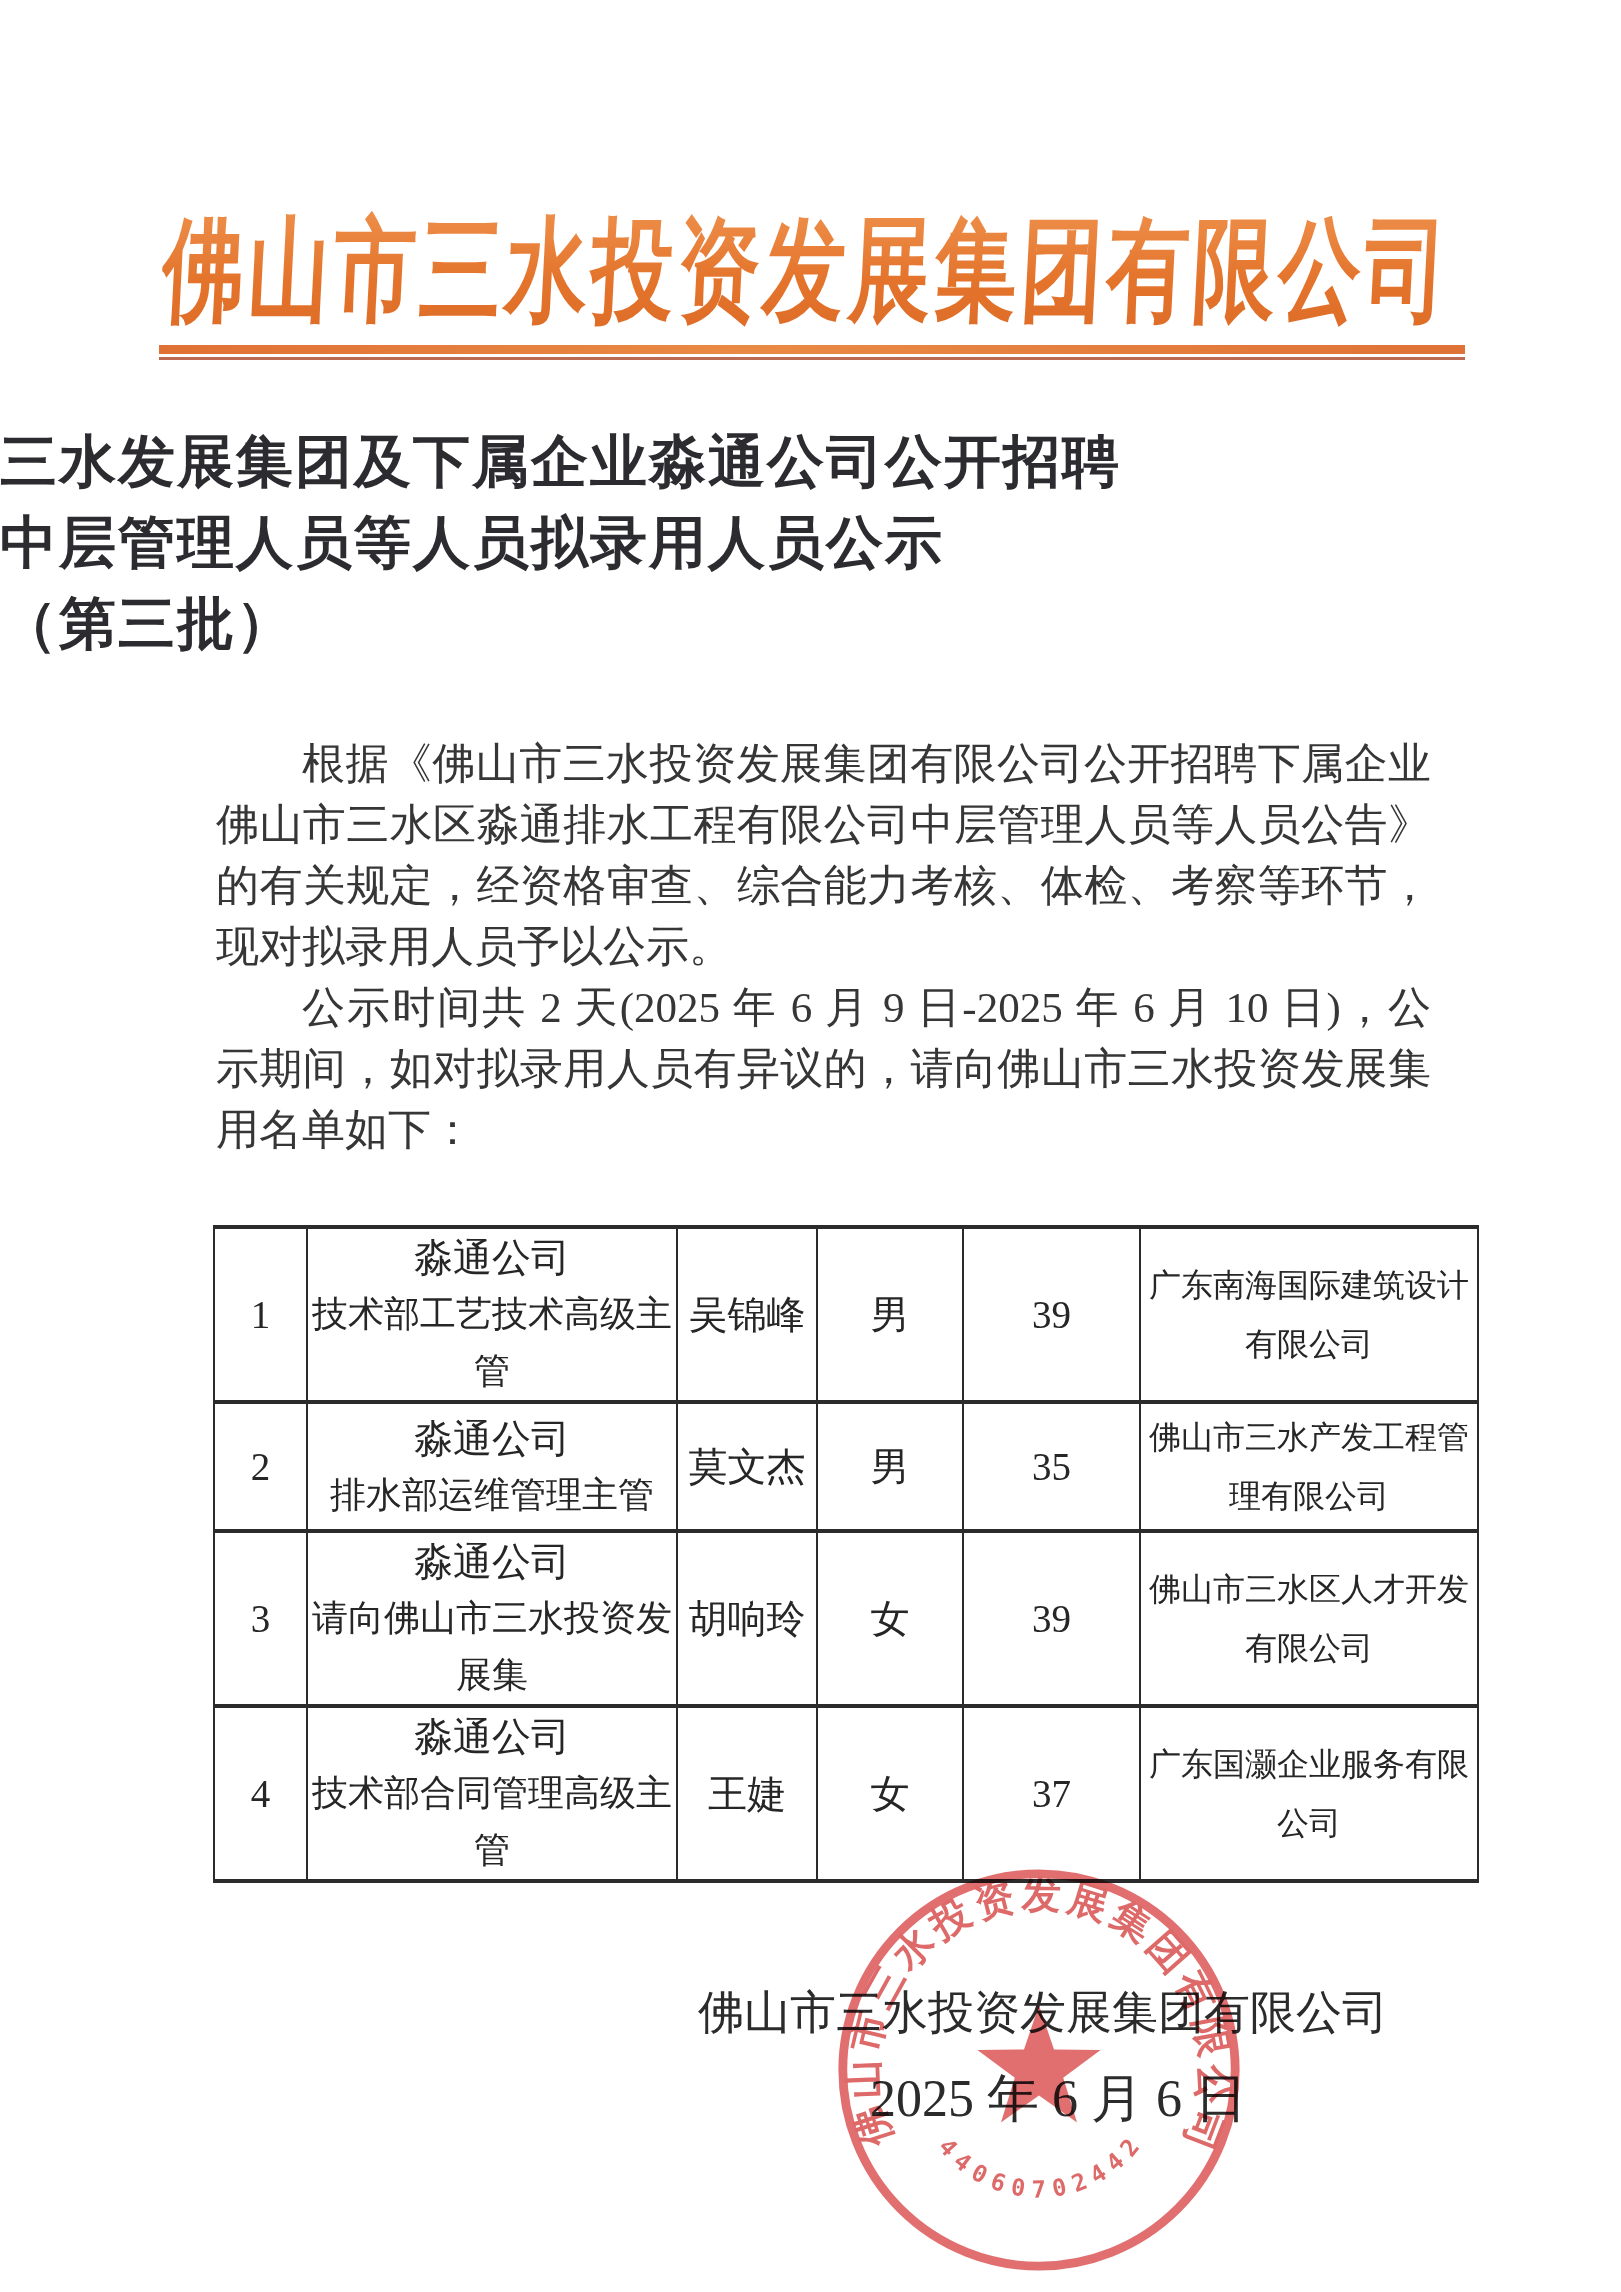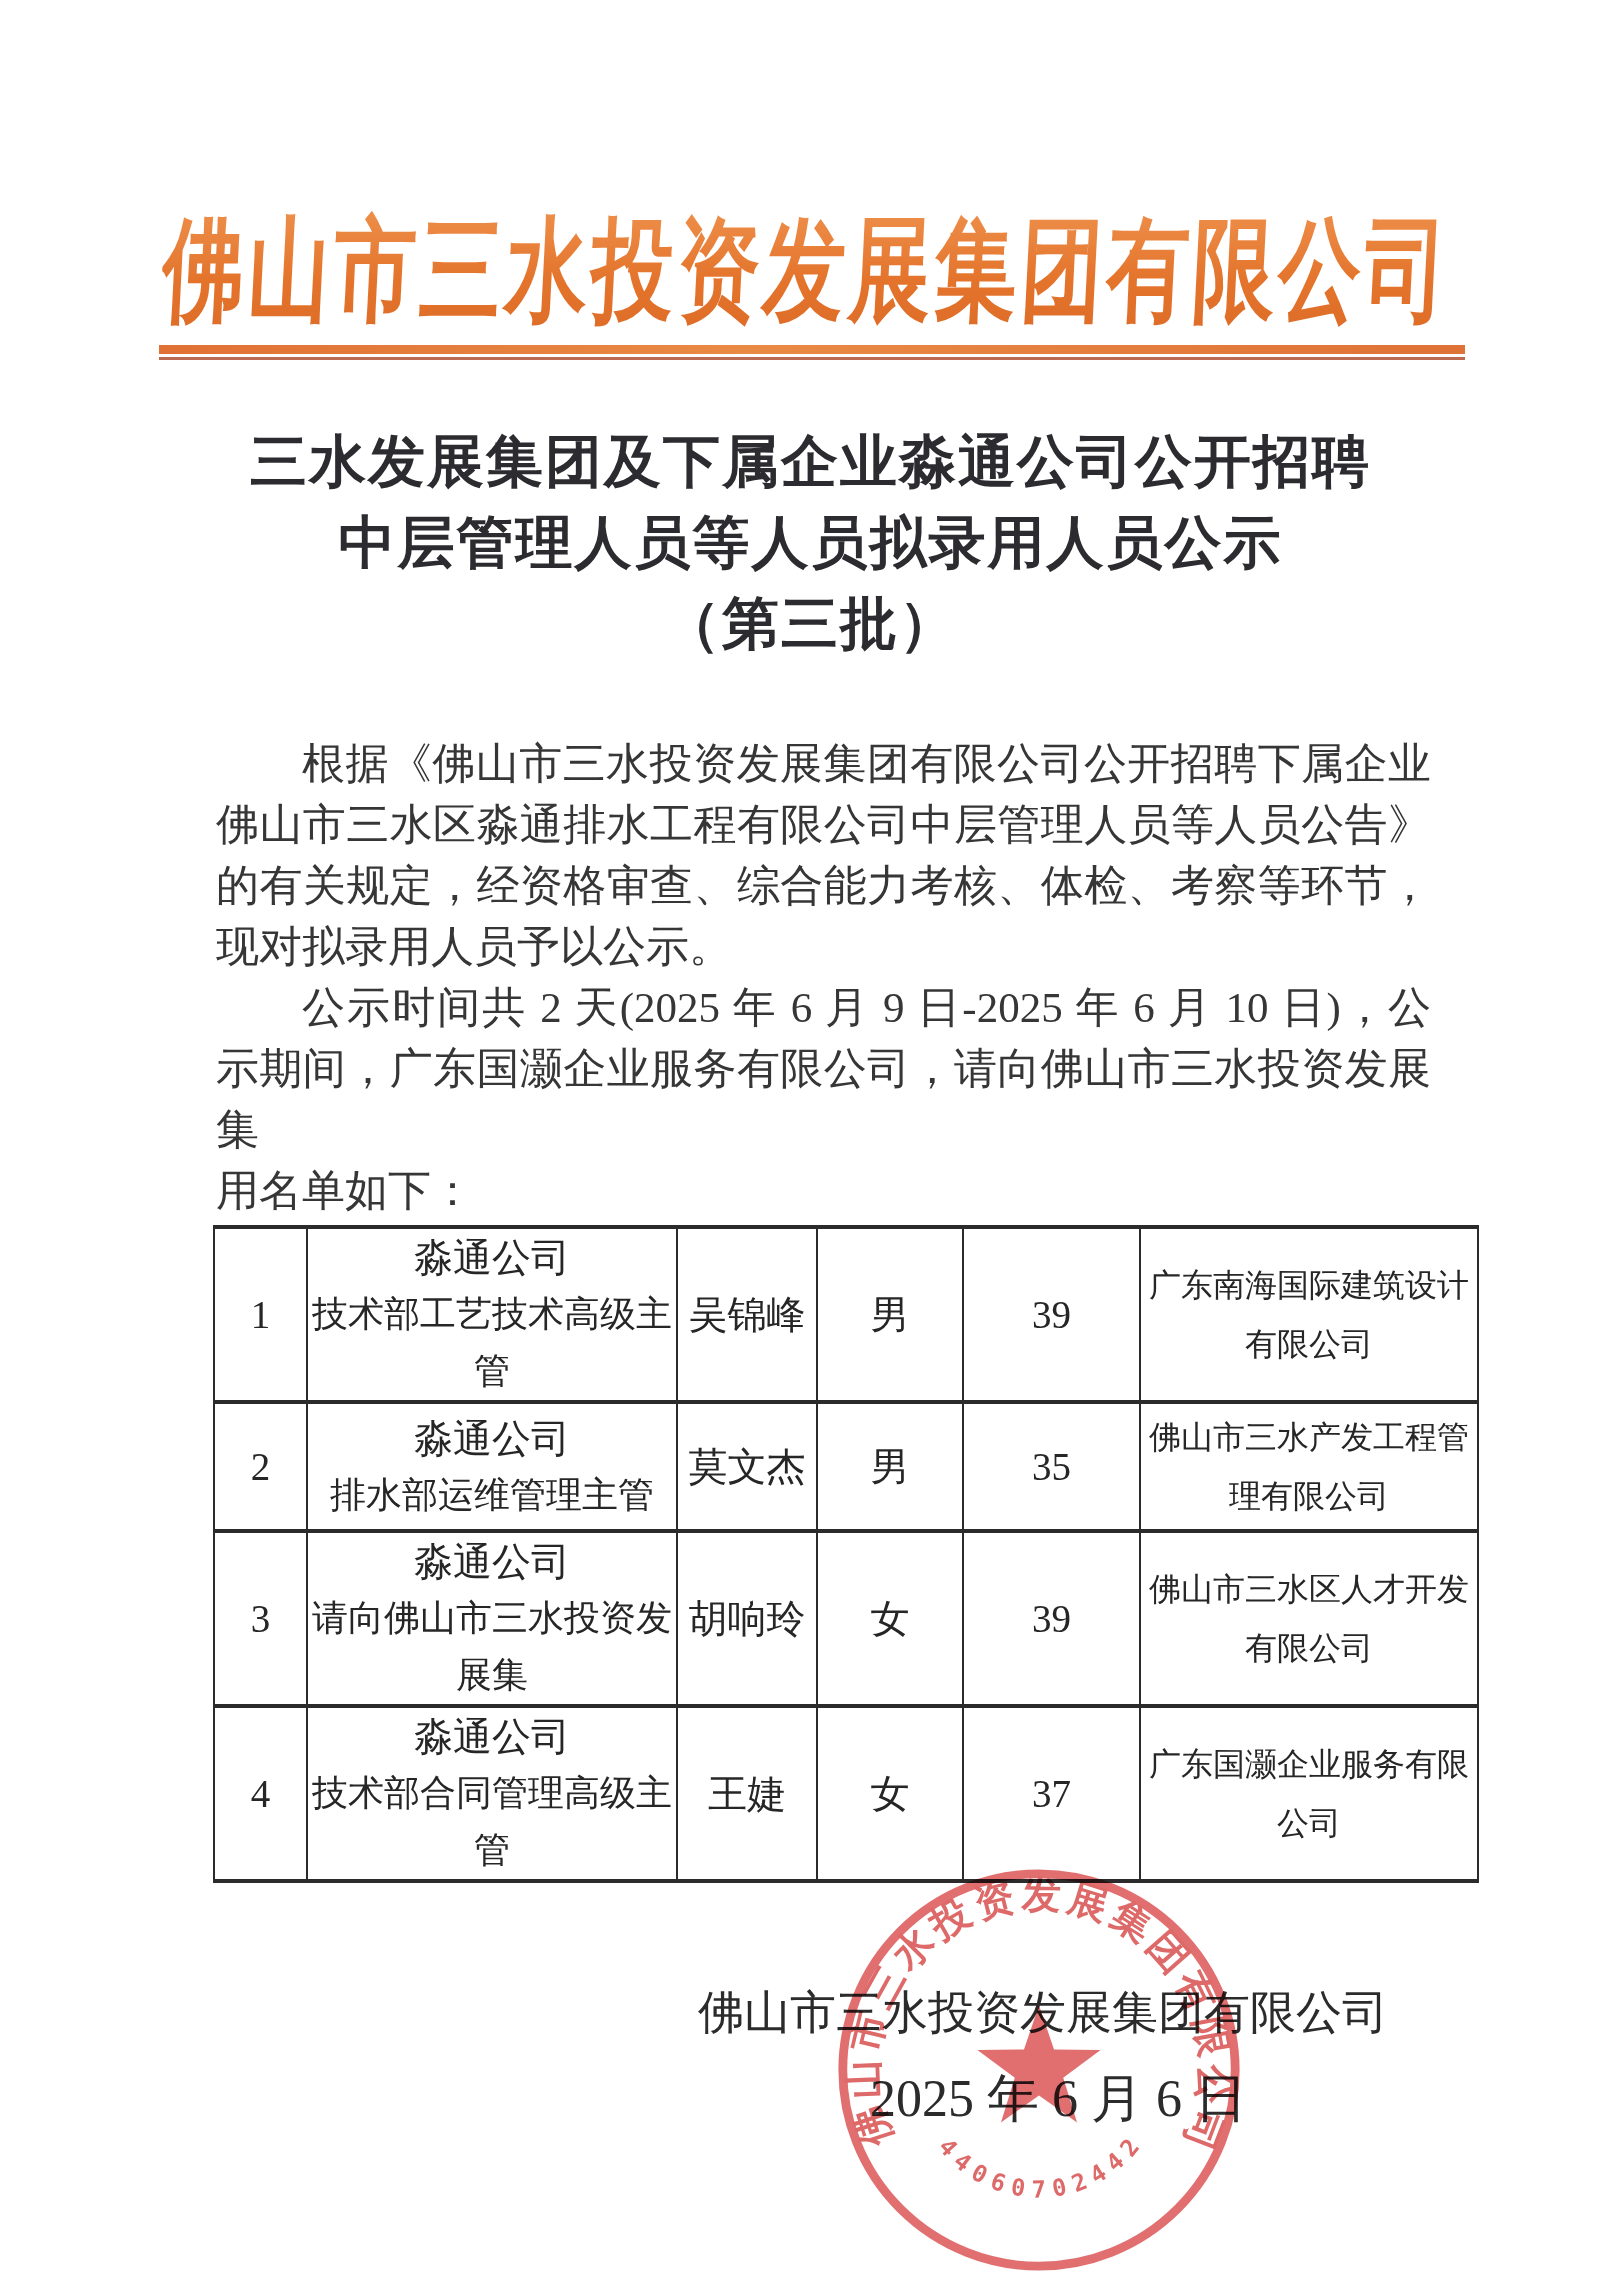--- a/index.html
+++ b/index.html
@@ -32,21 +32,20 @@
     background-clip:text;
     -webkit-text-fill-color:transparent;
   }
   .rule-wrap{position:absolute;top:345px;left:159px;width:1306px;}
   .rule-thick{height:8.8px;background:linear-gradient(90deg,#e07134,#e98a44 45%,#df7236);}
   .rule-thin{height:2.9px;margin-top:2.9px;background:#bc6a52;}
   
   .doc-title{
     position:absolute;
     top:421px; left:0; width:100%;
-    text-align:center;
     font-size:57px;
     line-height:81px;
     font-weight:bold;
     letter-spacing:2px;
     color:#2c2c30;
   }
   
   .body-text{
     position:absolute;
     top:733px; left:216px; width:1215px;
@@ -126,21 +125,21 @@
     <div>中层管理人员等人员拟录用人员公示</div>
     <div>（第三批）</div>
   </div>
 
   <div class="body-text">
     <div class="pline first">根据《佛山市三水投资发展集团有限公司公开招聘下属企业</div>
     <div class="pline">佛山市三水区淼通排水工程有限公司中层管理人员等人员公告》</div>
     <div class="pline">的有关规定，经资格审查、综合能力考核、体检、考察等环节，</div>
     <div class="pline last">现对拟录用人员予以公示。</div>
     <div class="pline first">公示时间共 2 天(2025 年 6 月 9 日-2025 年 6 月 10 日)，公</div>
-    <div class="pline">示期间，广东国灏企业服务有限公司，请向佛山市三水投资发展集</div>
+    <div class="pline">示期间，如对拟录用人员有异议的，请向佛山市三水投资发展集</div>
     <div class="pline last">用名单如下：</div>
   </div>
 
   <table class="roster">
     <colgroup>
       <col style="width:93px">
         <col style="width:370px">
         <col style="width:140px">
       <col style="width:146px">
         <col style="width:177px">

